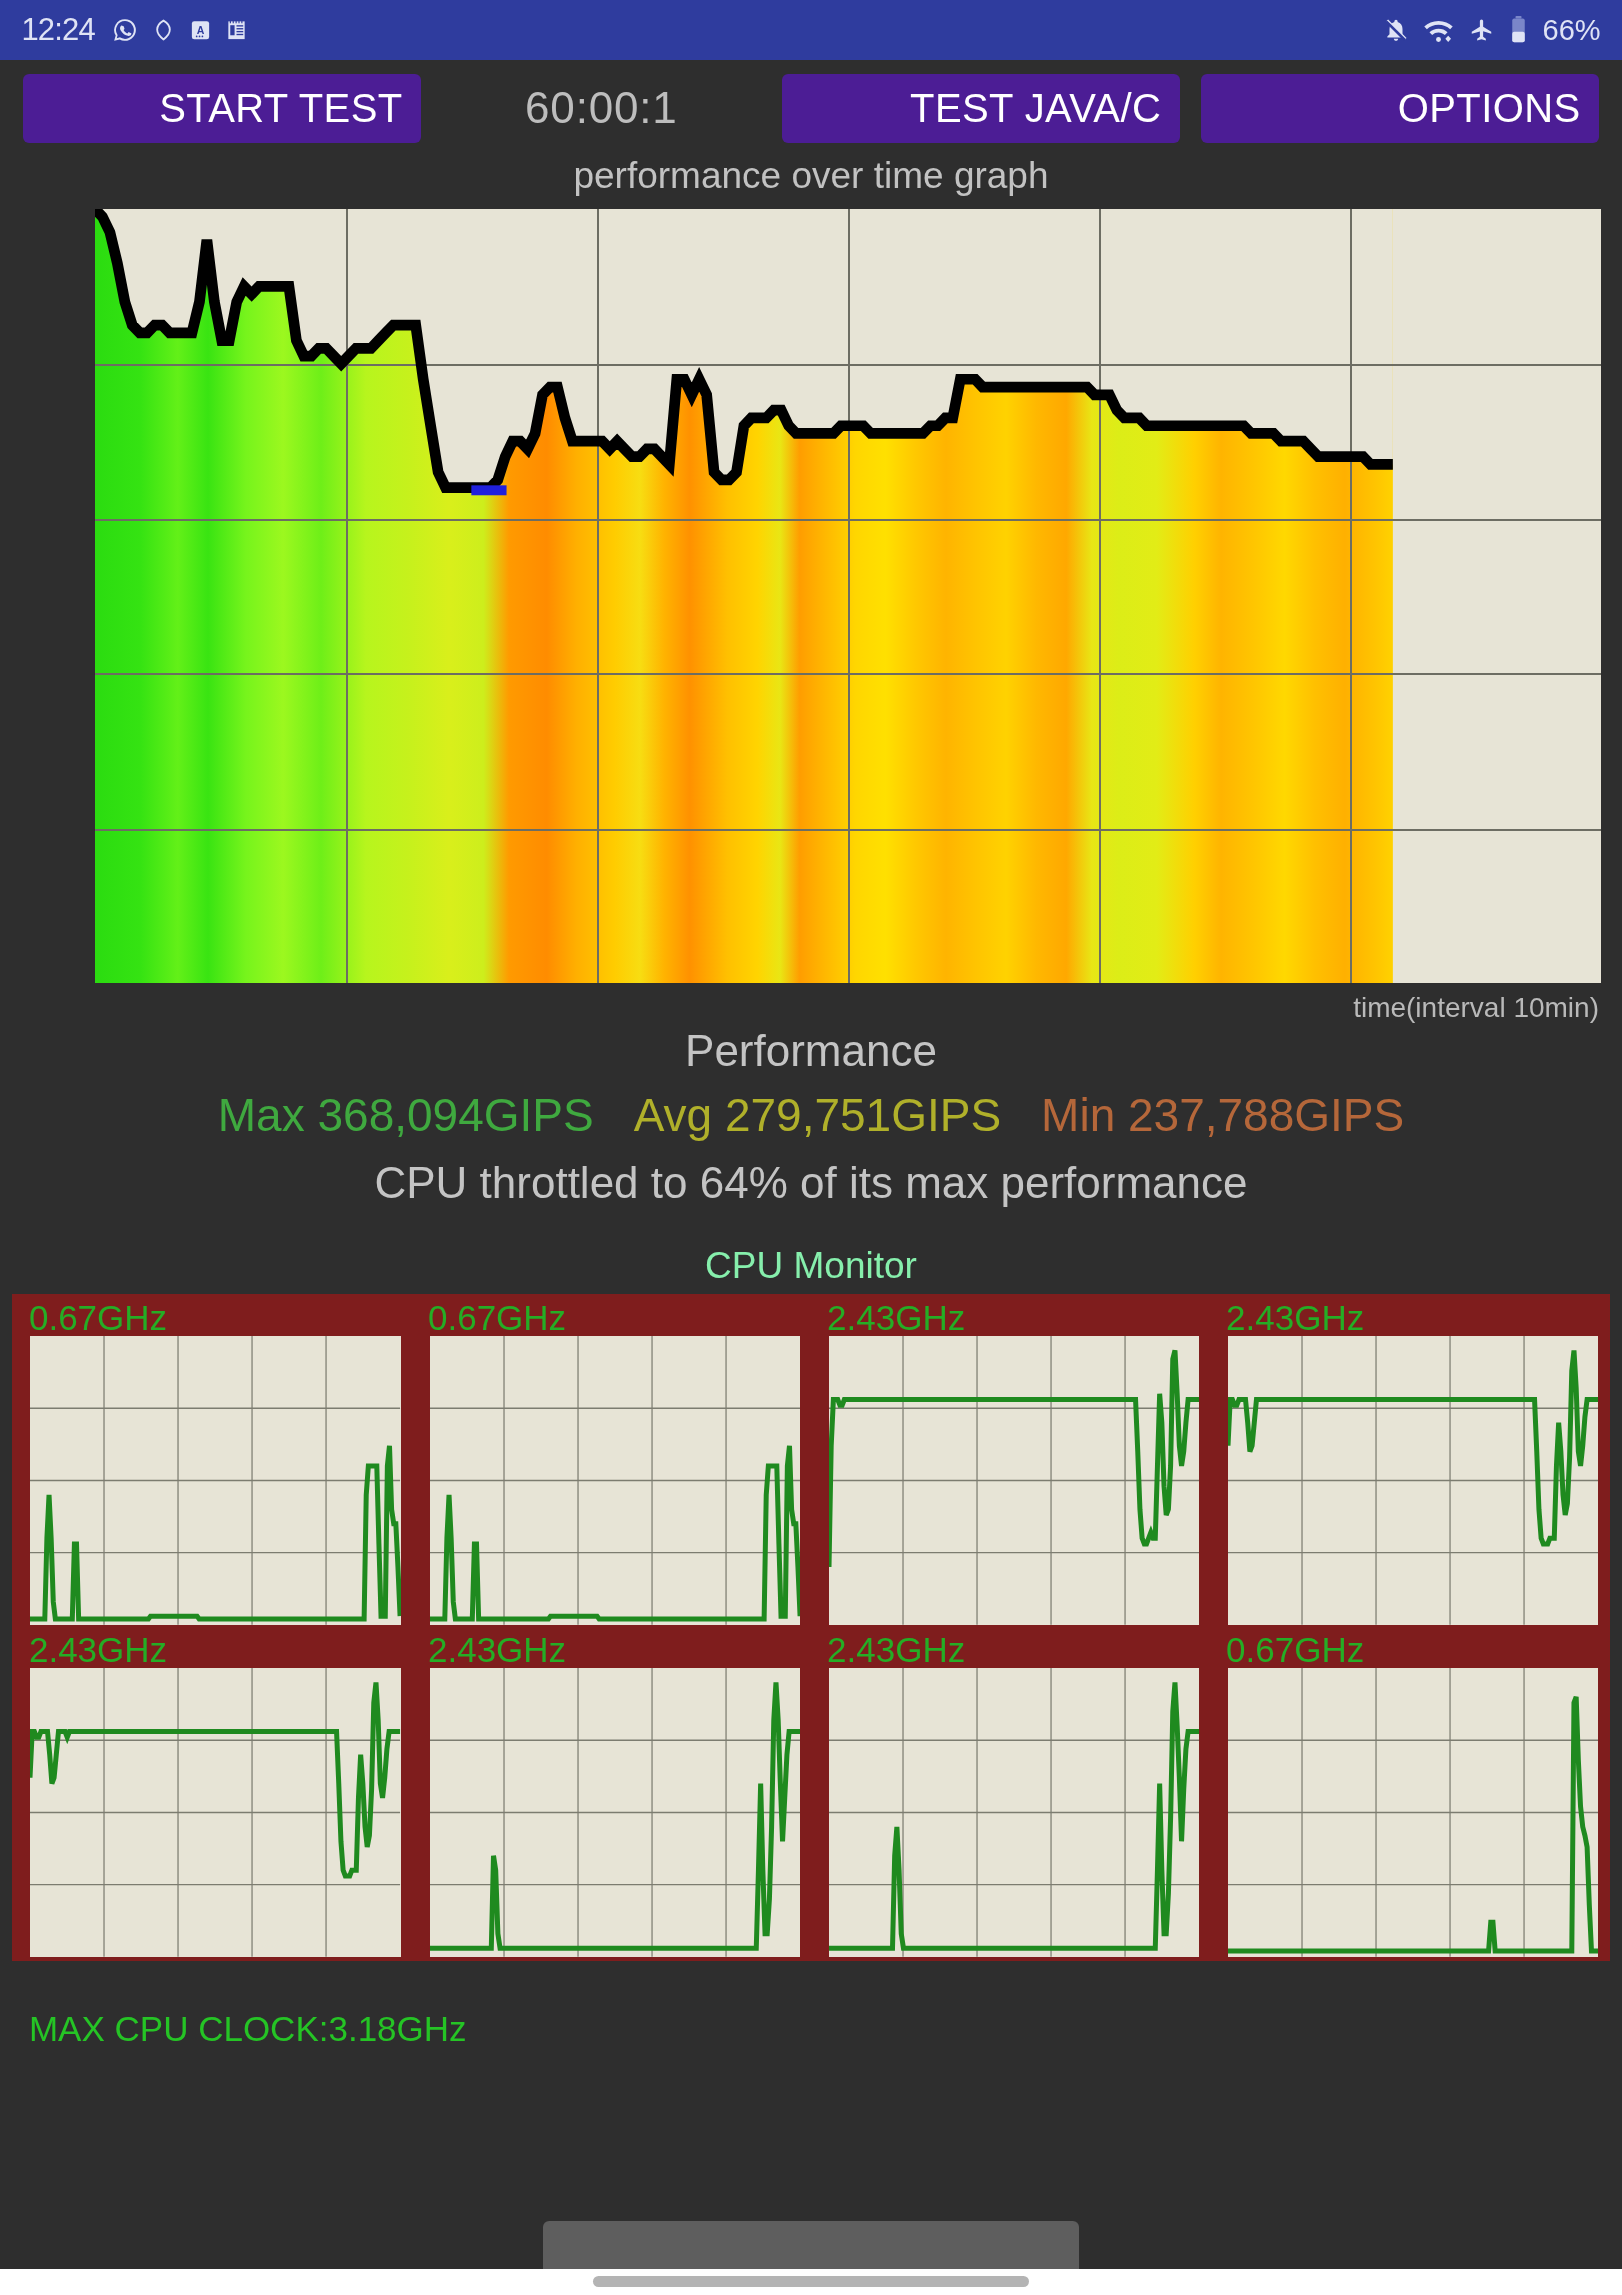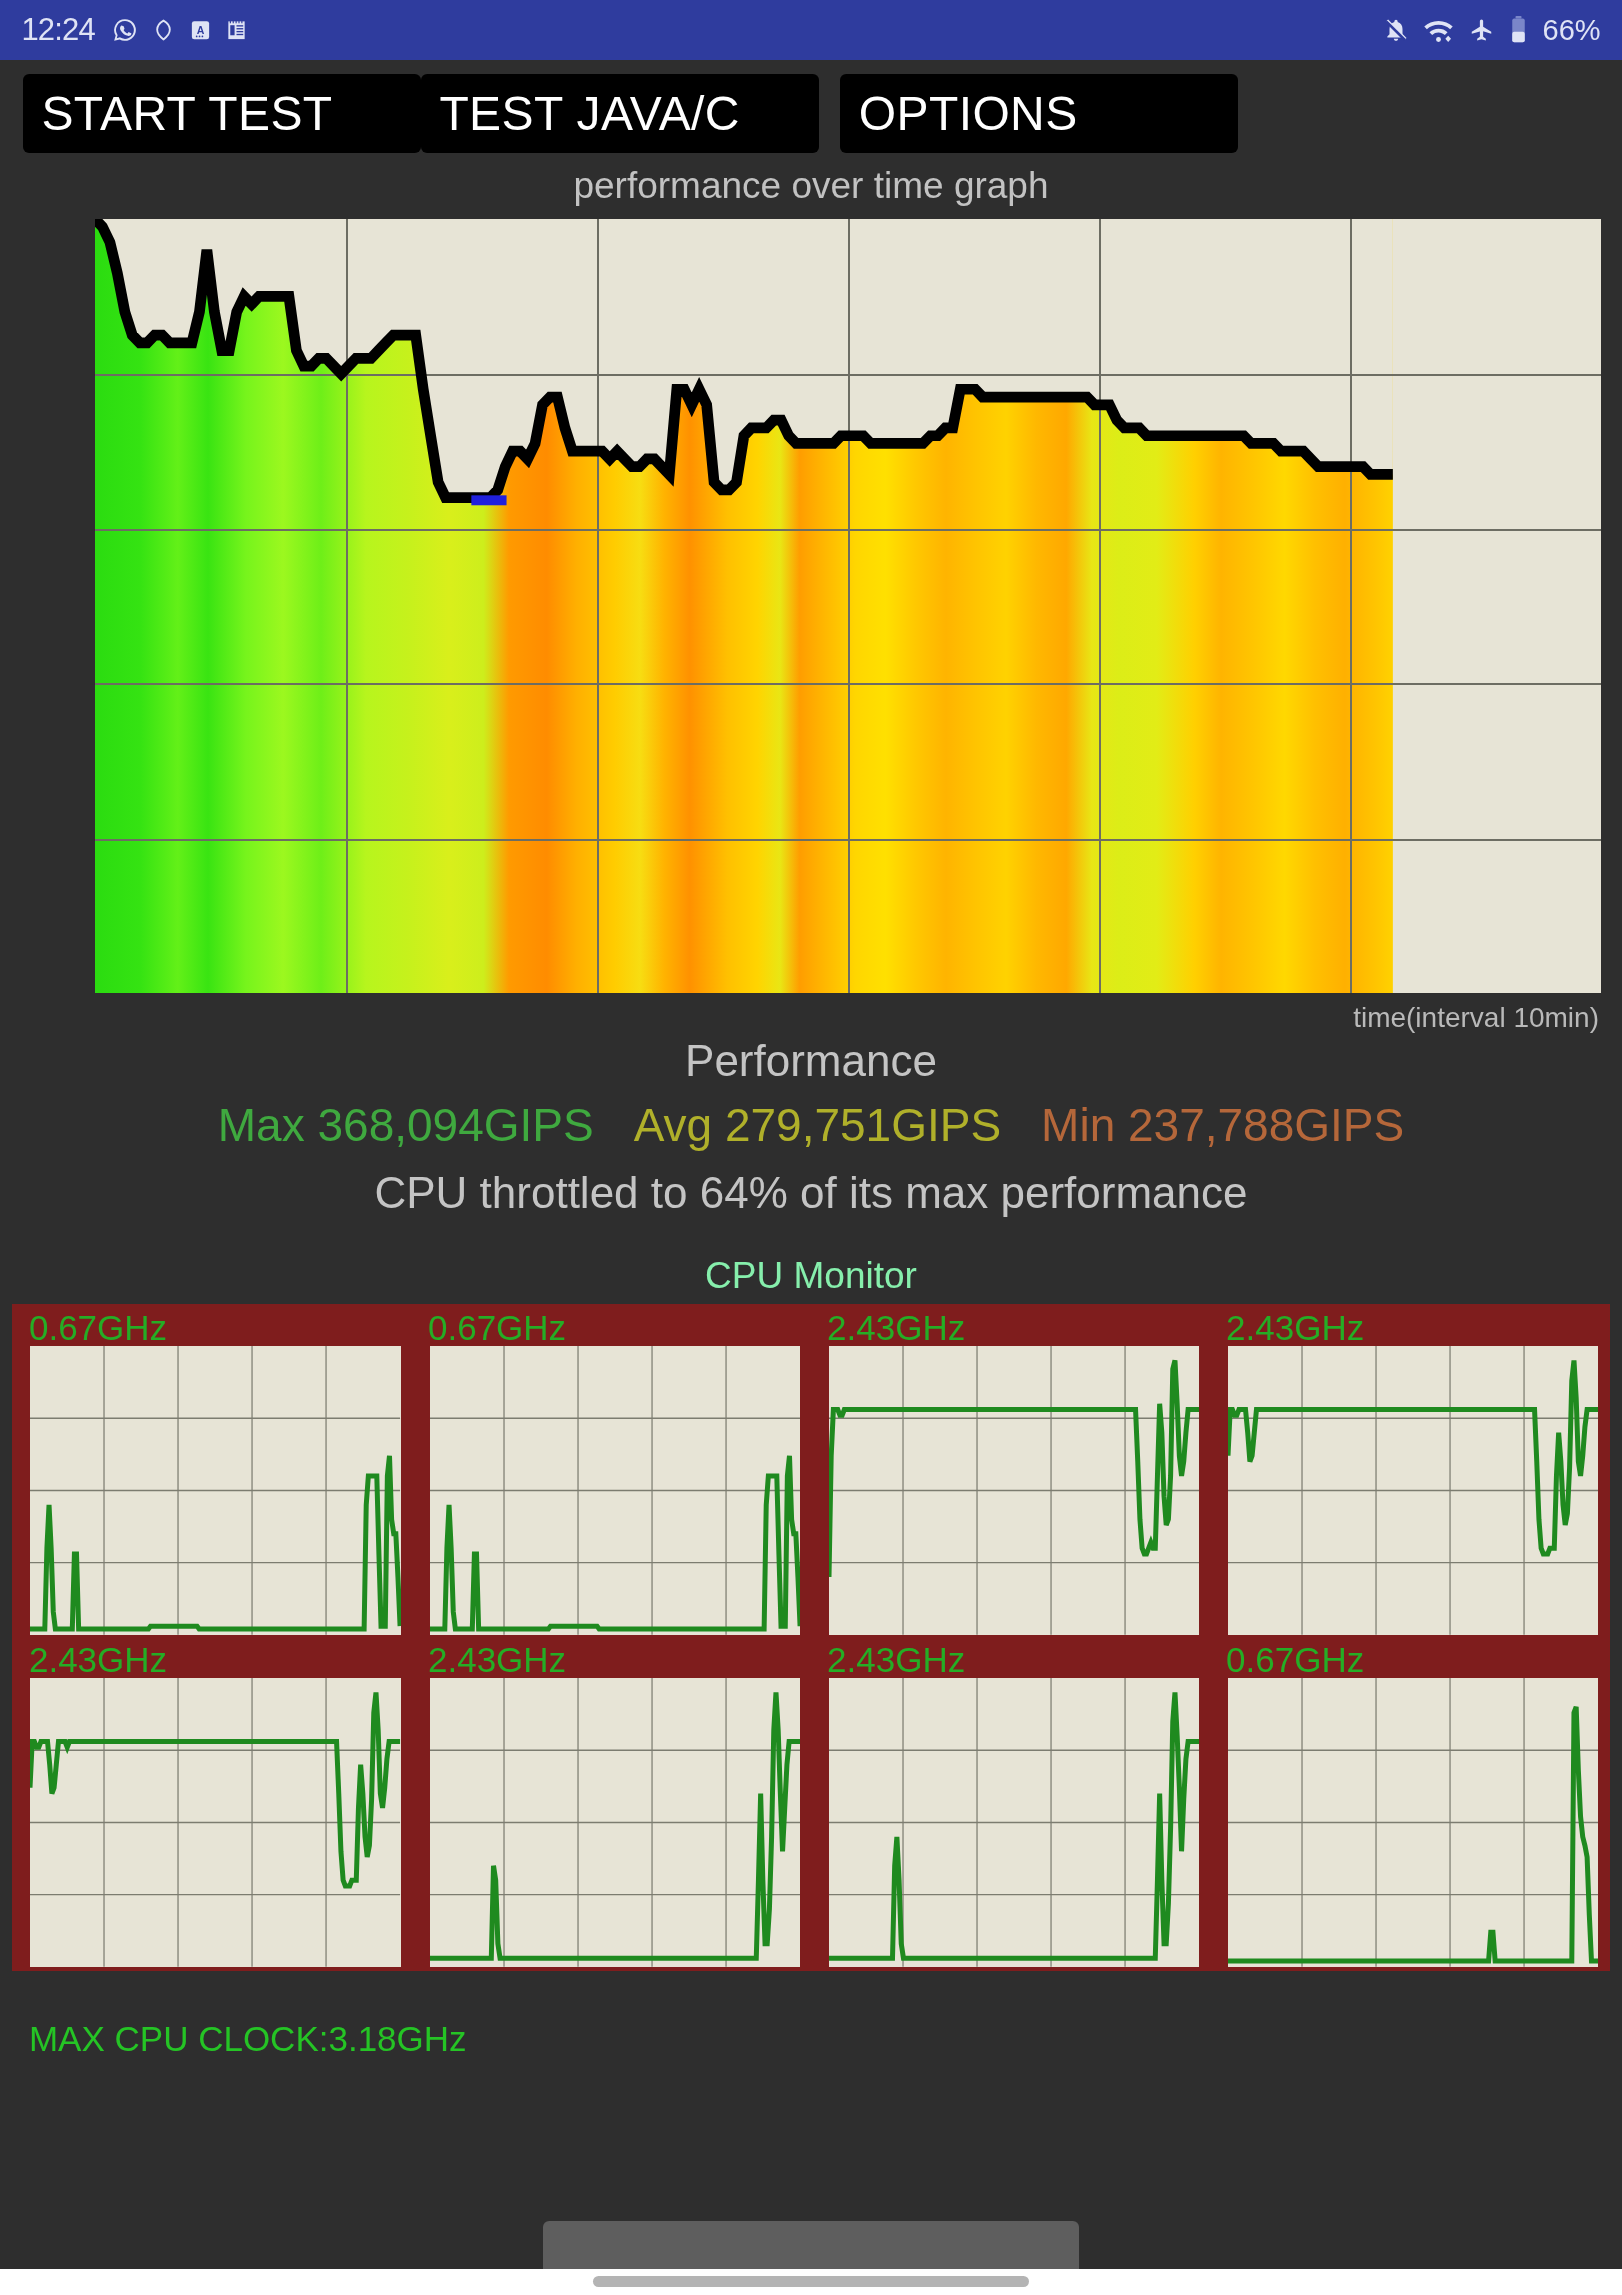--- a/index.html
+++ b/index.html
@@ -27,29 +27,29 @@
   .sicon svg{ display:block; }
   #battpct{ font-size:29px; font-weight:500; margin-left:1.5px; }
 
   
   #toolbar{
     display:flex; align-items:center;
     padding:13.8px 23px 10.7px 23px;
     gap:0;
   }
   .btn{
-    background:#000000;
+    background:#4c1d95;
     color:#ffffff;
     border:none;
     border-radius:6.1px;
     font-family:"Liberation Sans", sans-serif;
-    font-size:48px;
+    font-size:40px;
     letter-spacing:0.4px;
     padding:12.2px 18.4px;
-    text-align:left;
+    text-align:right;
     white-space:nowrap;
     cursor:pointer;
   }
   #btn-start{ width:398px; }
   #timer{
     flex:1;
     text-align:center;
     font-size:44px;
     color:#bdbdbd;
     letter-spacing:0.8px;
@@ -273,20 +273,21 @@
           <rect x="1" y="2" width="10" height="19" rx="1.6" fill="#7a86c9"></rect>
           <rect x="1" y="12.5" width="10" height="8.5" rx="1.6" fill="#dfe3f5"></rect>
         </svg>
     </span>
     <span id="battpct">66%</span>
   </div>
 </div>
 
 <div id="toolbar">
   <button class="btn" id="btn-start">START TEST</button>
+  <div id="timer">60:00:1</div>
   <button class="btn" id="btn-java">TEST JAVA/C</button>
   <button class="btn" id="btn-options">OPTIONS</button>
 </div>
 
 <div id="graph-title">performance over time graph</div>
 
 <div id="chart-wrap">
   <div id="yticks">
       <div class="ytick" style="top: 10.7px;"></div>
       <div class="ytick" style="top: 166px;"></div>

